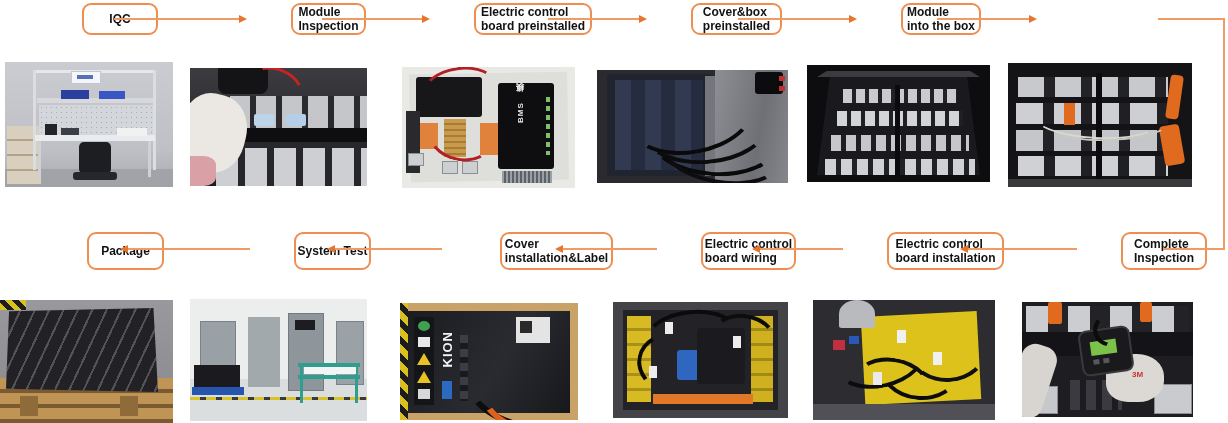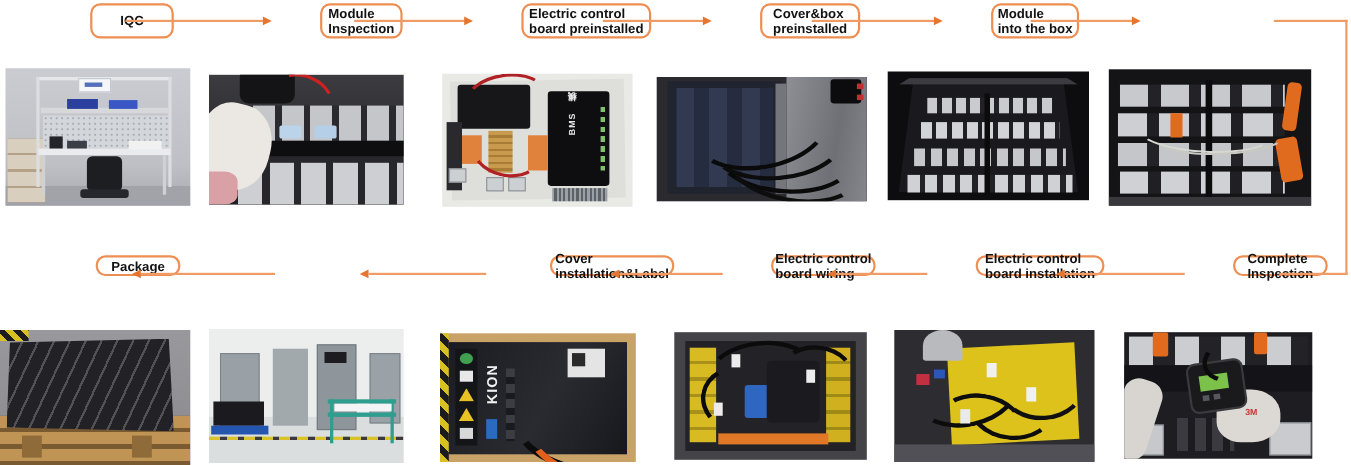--- a/index.html
+++ b/index.html
@@ -5,21 +5,21 @@
 <style>
   html,body{margin:0;padding:0;background:#fff;}
   #stage{position:relative;width:1228px;height:423px;background:#fff;overflow:hidden;
          font-family:"Liberation Sans","DejaVu Sans",sans-serif;}
   .a{position:absolute;display:block;}
   i.a{font-style:normal;}
   
   .pbox{position:absolute;top:3px;height:32px;box-sizing:border-box;
         border:2px solid #EE8E52;border-radius:9px;background:#fff;
         display:flex;align-items:center;justify-content:center;text-align:left;margin-left:44px;}
-  .pbox.bot{top:232px;height:19px;}
+  .pbox.bot{top:232px;height:38px;}
   .pbox span{white-space:pre-line;font-weight:bold;color:#121212;font-size:12px;line-height:14px;}
   
   .hl{position:absolute;height:2px;background:#F09A64;}
   .vl{position:absolute;width:2px;background:#F09A64;}
   .ar{position:absolute;width:0;height:0;border-top:4px solid transparent;
       border-bottom:4px solid transparent;border-left:8px solid #E5762F;}
   .al{position:absolute;width:0;height:0;border-top:4px solid transparent;
       border-bottom:4px solid transparent;border-right:8px solid #E5762F;}
   
   .ph{position:absolute;overflow:hidden;background:#888;}
@@ -47,20 +47,23 @@
       <span>Cover&amp;box
 preinstalled</span>
     </div>
   <div class="pbox" style="left:857px;width:80px">
       <span>Module
 into the box</span>
     </div>
 
   <div class="pbox bot" style="left:43px;width:77px">
       <span>Package</span>
+    </div>
+  <div class="pbox bot" style="left:250px;width:77px">
+      <span>System Test</span>
     </div>
   <div class="pbox bot" style="left:456px;width:113px">
       <span>Cover
 installation&amp;Label</span>
     </div>
   <div class="pbox bot" style="left:657px;width:95px">
       <span>Electric control
 board wiring</span>
     </div>
   <div class="pbox bot" style="left:843px;width:117px">

